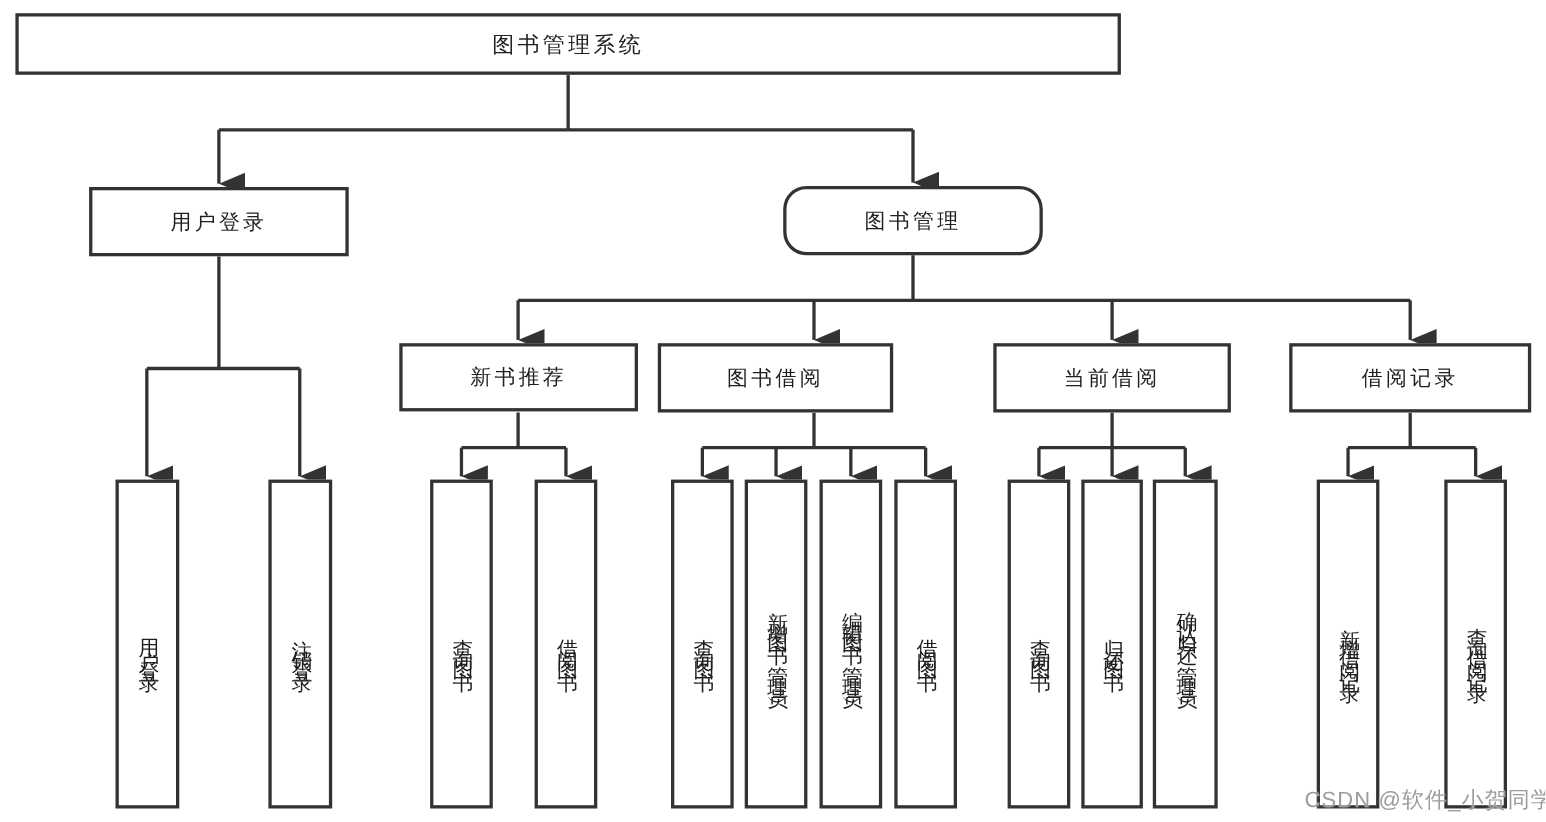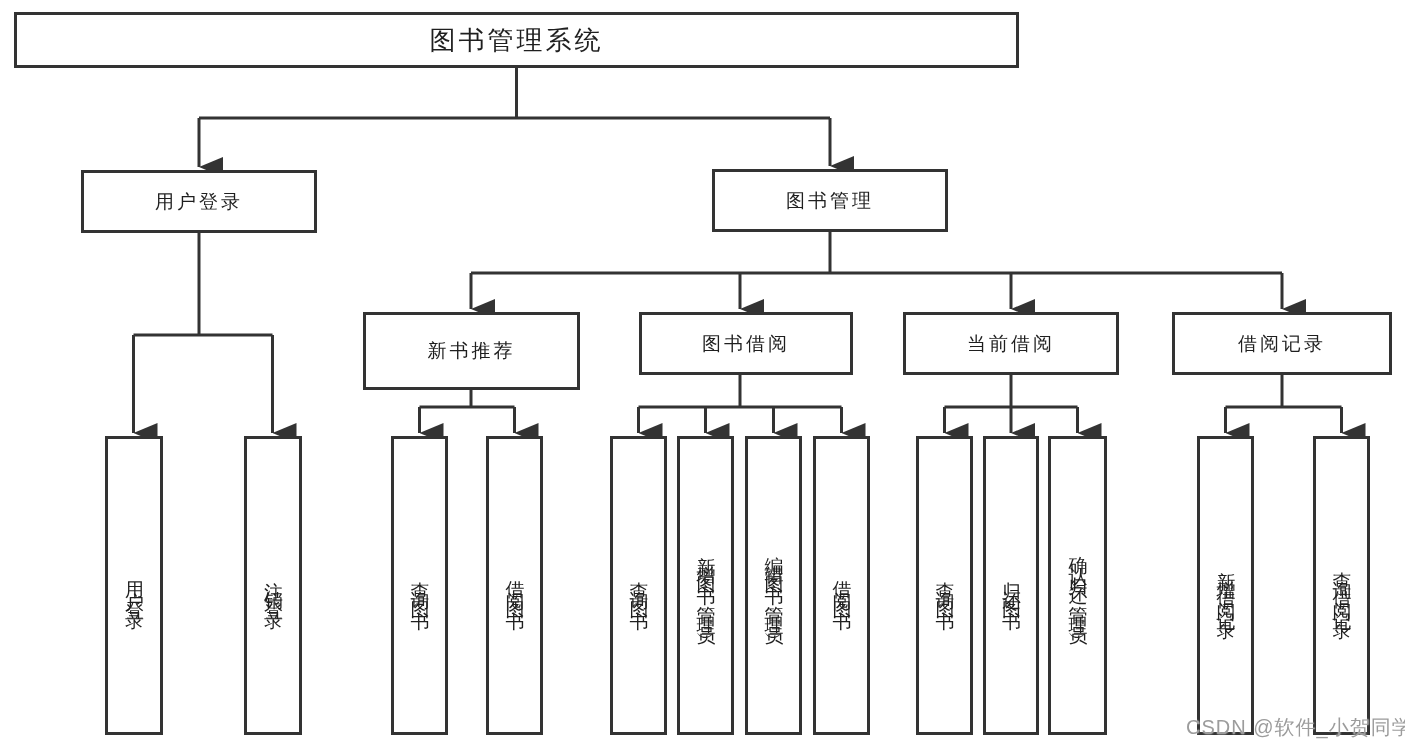--- a/index.html
+++ b/index.html
@@ -20,34 +20,34 @@
     position: absolute;
     box-sizing: border-box;
     background: #ffffff;
     border: 3px solid #333333;
     display: flex;
     align-items: center;
     justify-content: center;
     color: #1f1f1f;
   }
   .h-label { font-size: 19px; letter-spacing: 3px; white-space: nowrap; }
-  .root-label { font-size: 26px; letter-spacing: 3px; }
+  .root-label { font-size: 20px; letter-spacing: 3px; }
   .v-box span {
     writing-mode: vertical-rl;
     text-orientation: mixed;
     font-size: 19px;
     letter-spacing: 10px;
     line-height: 1.1;
   }
   
   .b-root  { left: 14px;  top: 12px;  width: 1005px; height: 56px; }
   .b-l2a   { left: 81px;  top: 170px; width: 236px;  height: 63px; }
-  .b-l2b   { left: 712px; top: 169px; width: 236px;  height: 63px; }
-  .b-l3a   { left: 363px; top: 312px; width: 217px;  height: 78px; }
-  .b-l3b   { left: 639px; top: 312px; width: 214px;  height: 63px; }
+  .b-l2b   { left: 712px; top: 169px; width: 236px;  height: 63px; border-radius: 21px; }
+  .b-l3a   { left: 363px; top: 312px; width: 217px;  height: 62px; }
+  .b-l3b   { left: 598px; top: 312px; width: 214px;  height: 63px; }
   .b-l3c   { left: 903px; top: 312px; width: 216px;  height: 63px; }
   .b-l3d   { left: 1172px;top: 312px; width: 220px;  height: 63px; }
   .leaf    { top: 436px;  width: 58px; height: 299px; }
   .b-g1c1  { left: 105px; }
   .b-g1c2  { left: 244px; }
   .b-g2c1  { left: 391px; width: 57px; }
   .b-g2c2  { left: 486px; width: 57px; }
   .b-g3c1  { left: 610px; width: 57px; }
   .b-g3c2  { left: 677px; width: 57px; }
   .b-g3c3  { left: 745px; width: 57px; }

